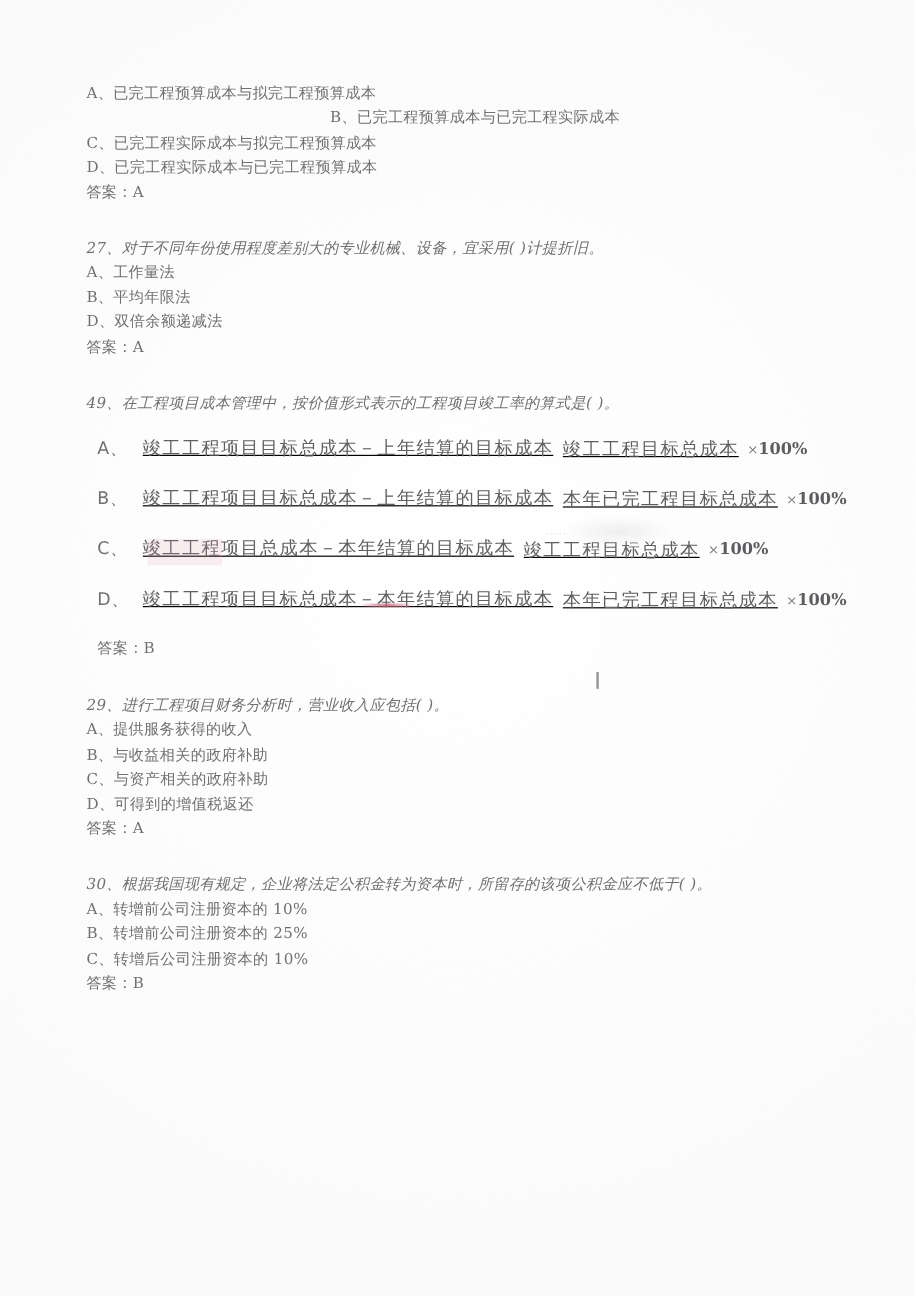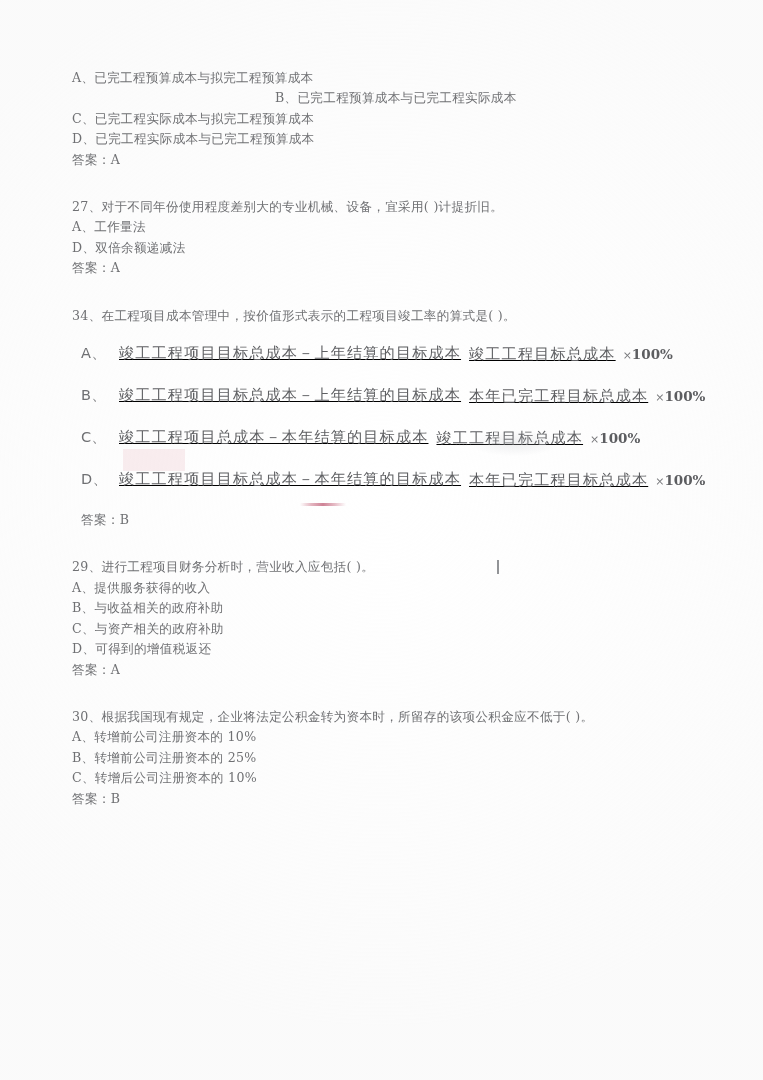--- a/index.html
+++ b/index.html
@@ -53,20 +53,21 @@
   .line.indent-b {
     padding-left: 203px;
   }
 
   .q-head {
     color: #6f7073;
     font-size: 12.6px;
     line-height: 20.4px;
     letter-spacing: 0.3px;
     white-space: nowrap;
+    font-style: italic;
   }
 
   .answer {
     color: #6f7073;
     font-size: 12.6px;
     line-height: 20.4px;
     letter-spacing: 0.3px;
   }
   .gap-lg { height: 27px; }
 
@@ -201,28 +202,29 @@
       <div class="line">C、已完工程实际成本与拟完工程预算成本</div>
       <div class="line">D、已完工程实际成本与已完工程预算成本</div>
       <div class="answer">答案：A</div>
     </div>
 
     <div class="gap-lg"></div>
 
     <div>
       <div class="q-head">27、对于不同年份使用程度差别大的专业机械、设备，宜采用(   )计提折旧。</div>
       <div class="line">A、工作量法</div>
+      <div class="line">B、平均年限法</div>
       <div class="line">D、双倍余额递减法</div>
       <div class="answer">答案：A</div>
     </div>
 
     <div class="gap-lg"></div>
 
     <div>
-      <div class="q-head">34、在工程项目成本管理中，按价值形式表示的工程项目竣工率的算式是(   )。</div>
+      <div class="q-head">49、在工程项目成本管理中，按价值形式表示的工程项目竣工率的算式是(   )。</div>
 
       <div class="formula-block">
 
         <div class="formula-row">
           <span class="formula-label">A、</span>
           <span class="fraction">
             <span class="numer">竣工工程项目目标总成本－上年结算的目标成本</span>
             <span class="frac-bar"></span>
             <span class="denom">竣工工程目标总成本</span>
           </span>

